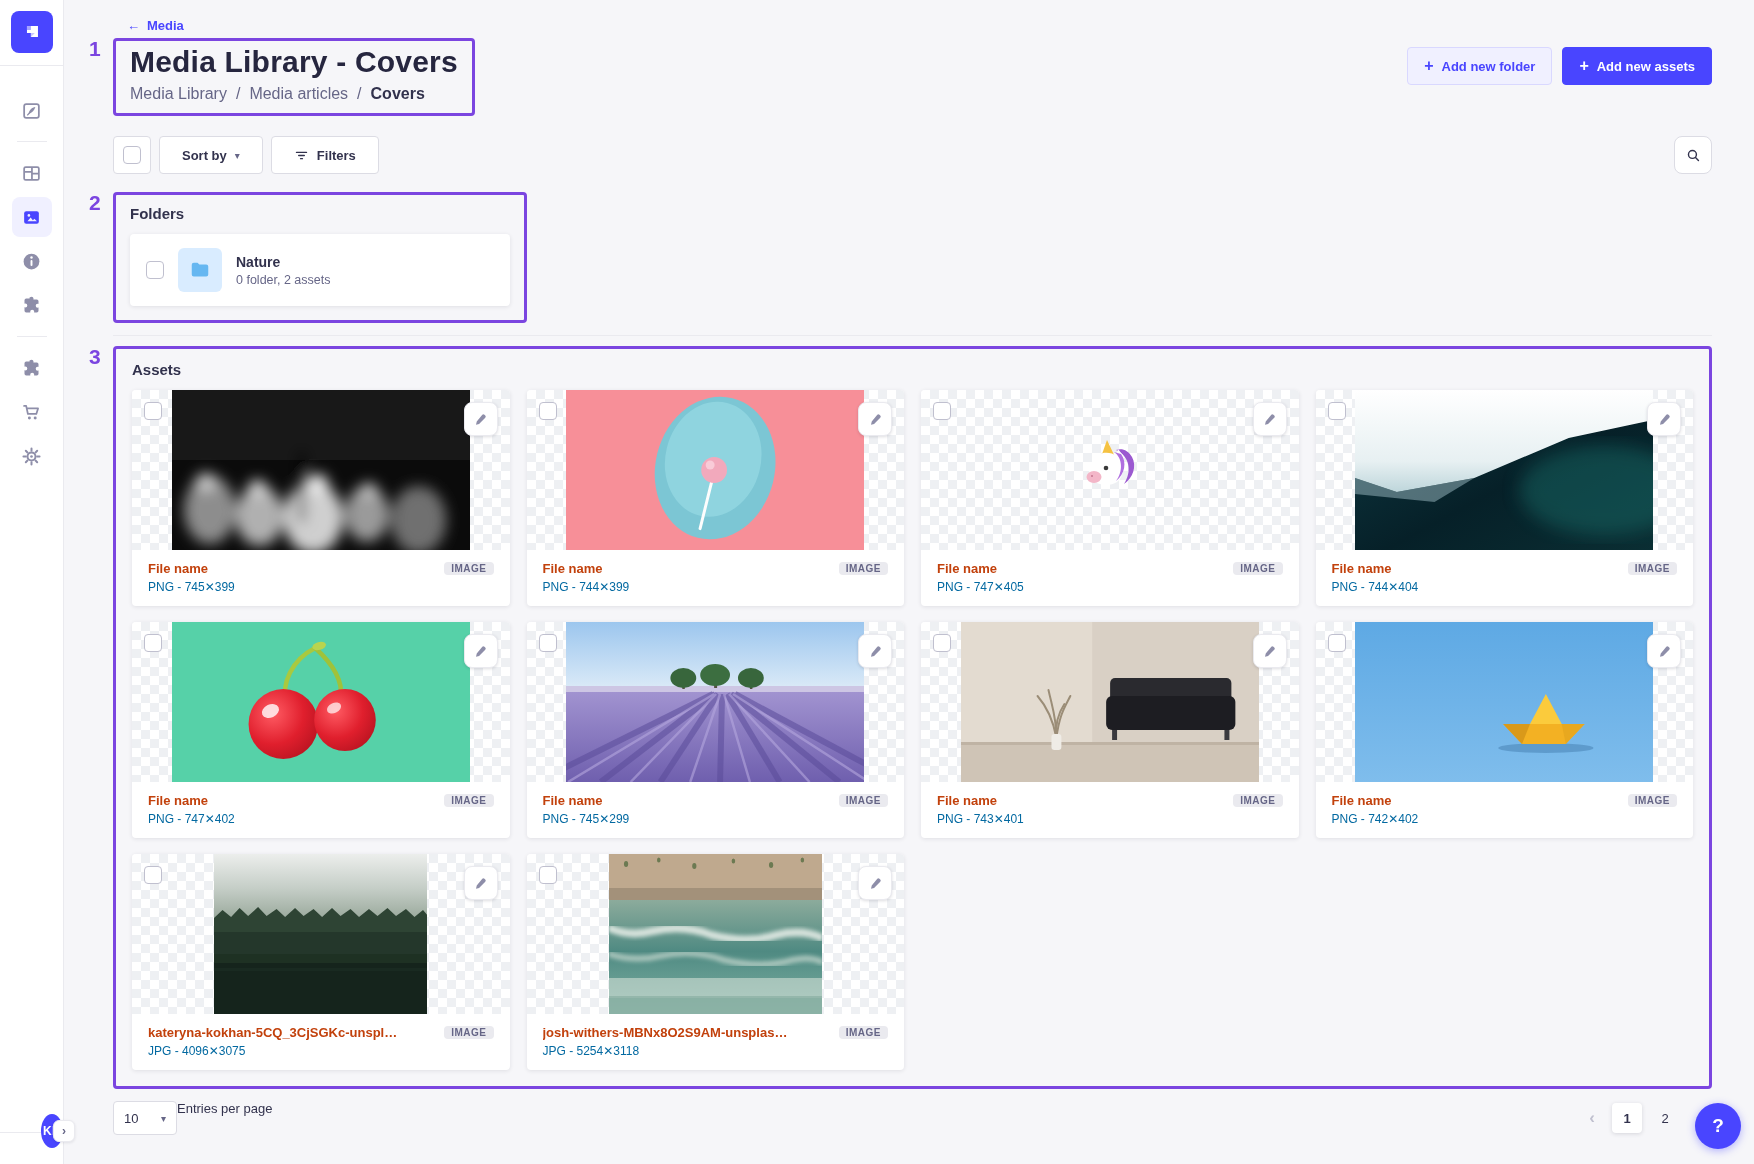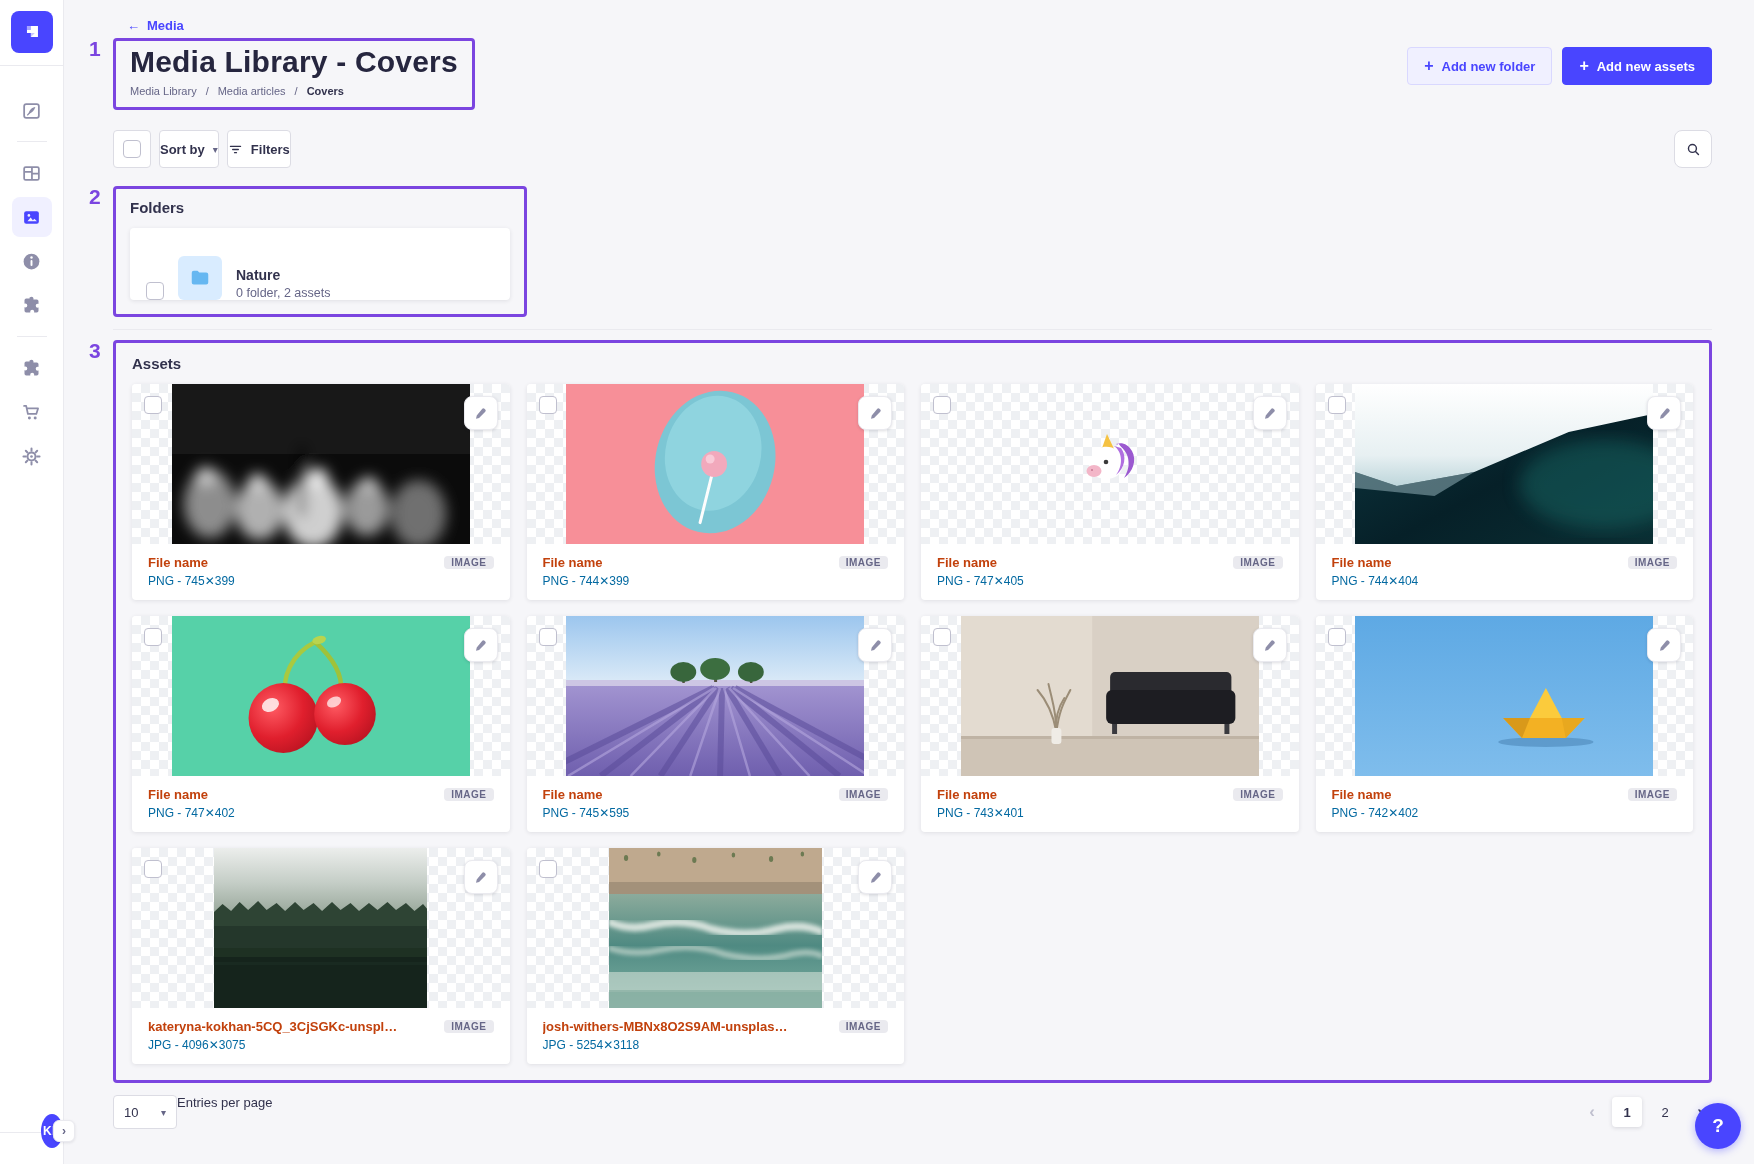--- a/index.html
+++ b/index.html
@@ -20,39 +20,39 @@
   .collapse-btn{position:absolute;left:53px;bottom:22px;width:22px;height:22px;background:#fff;border:1px solid #eaeaef;border-radius:6px;color:#666687;font-size:12px;font-weight:bold;display:flex;align-items:center;justify-content:center;z-index:6;box-shadow:0 1px 3px rgba(33,33,52,.1)}
 
   
   .main{position:absolute;left:64px;top:0;right:0;bottom:0;padding:16px 42px 0 49px}
   .back-link{display:inline-flex;align-items:center;gap:7px;color:#4945ff;font-size:13px;font-weight:bold;text-decoration:none;margin-left:14px}
   .header-row{display:flex;justify-content:space-between;align-items:flex-start;margin-top:4px}
   .ann-box{position:relative;border:3px solid #7b45e0;border-radius:4px}
   .ann-num{position:absolute;left:-27px;top:-4px;color:#7b45e0;font-size:21px;font-weight:bold}
   .title-box{padding:4px 14px 10px}
   .page-title{font-size:30px;font-weight:bold;color:#26263f;letter-spacing:.2px}
-  .breadcrumb{margin-top:6px;font-size:11px;color:#666687;display:flex;gap:9px;align-items:center}
+  .breadcrumb{margin-top:6px;font-size:16px;color:#666687;display:flex;gap:9px;align-items:center}
   .breadcrumb .crumb-current{color:#32324d;font-weight:bold}
   .header-actions{display:flex;gap:10px;margin-top:9px}
   .btn{height:38px;padding:0 16px;border-radius:4px;font-size:13px;font-weight:bold;display:inline-flex;align-items:center;gap:8px}
   .btn .plus{font-size:16px;font-weight:bold;line-height:1}
   .btn-secondary{background:#f0f0ff;border:1px solid #d9d8ff;color:#4945ff}
   .btn-primary{background:#4945ff;border:1px solid #4945ff;color:#fff}
 
   .controls-row{display:flex;align-items:center;gap:8px;margin-top:20px}
   .check-frame{width:38px;height:38px;background:#fff;border:1px solid #dcdce4;border-radius:4px;display:flex;align-items:center;justify-content:center}
   .checkbox{width:18px;height:18px;background:#fff;border:1px solid #c0c0cf;border-radius:4px;display:inline-block}
-  .ctl-btn{height:38px;background:#fff;border:1px solid #dcdce4;border-radius:4px;padding:0 0;font-size:13px;font-weight:bold;color:#32324d;display:inline-flex;align-items:center;gap:8px}
+  .ctl-btn{height:38px;background:#fff;border:1px solid #dcdce4;border-radius:4px;padding:0 22px;font-size:13px;font-weight:bold;color:#32324d;display:inline-flex;align-items:center;gap:8px}
   .caret{font-size:10px;color:#666687}
   .icon-btn{width:38px;height:38px;background:#fff;border:1px solid #dcdce4;border-radius:8px;display:flex;align-items:center;justify-content:center;margin-left:auto}
 
   .section-heading{font-size:15px;font-weight:bold;color:#32324d}
 
   .folders-box{margin-top:18px;padding:10px 14px 14px;width:fit-content;min-width:408px}
-  .folder-card{margin-top:12px;width:380px;height:72px;background:#fff;border-radius:4px;box-shadow:0 1px 4px rgba(33,33,52,.1);display:flex;align-items:flex-end;gap:14px;padding:0 16px}
+  .folder-card{margin-top:12px;width:380px;height:72px;background:#fff;border-radius:4px;box-shadow:0 1px 4px rgba(33,33,52,.1);display:flex;align-items:center;gap:14px;padding:0 16px}
   .folder-icon-tile{width:44px;height:44px;border-radius:6px;background:#d9ecff;display:flex;align-items:center;justify-content:center}
   .folder-name{font-size:14px;font-weight:bold;color:#32324d}
   .folder-meta{font-size:12.5px;color:#666687;margin-top:3px}
 
   .divider{border:none;border-top:1px solid #eaeaef;margin:12px 0 10px}
 
   .assets-box{padding:12px 16px 16px;margin-bottom:0}
   .assets-grid{margin-top:12px;display:grid;grid-template-columns:repeat(4,1fr);gap:16px 17px}
   .card{background:#fff;border-radius:4px;box-shadow:0 1px 4px rgba(33,33,52,.1)}
   .thumb{height:160px;position:relative;display:flex;align-items:center;justify-content:center;border-radius:4px 4px 0 0;overflow:hidden;
@@ -449,21 +449,21 @@
       <span class="checkbox"></span>
       <button class="edit-btn">
         <svg viewBox="0 0 24 24">
           <path fill="#8e8ea9" d="M14.9 4.4a2.4 2.4 0 0 1 3.4 0l1.3 1.3a2.4 2.4 0 0 1 0 3.4l-9.9 9.9-4.9 1.2 1.2-4.9z"></path>
         </svg>
       </button>
     </div>
     <div class="card-footer">
       <div>
         <div class="file-name">File name</div>
-        <div class="file-meta">PNG - 745✕595</div>
+        <div class="file-meta">PNG - 745✕299</div>
       </div>
       <span class="badge">IMAGE</span>
     </div>
   </div>
 
   <div class="card">
     <div class="thumb t-sofa-room">
             <svg class="photo" viewBox="0 0 300 160" preserveAspectRatio="none">
               <rect width="300" height="160" fill="#d9d0c5"></rect>
               <rect width="132" height="160" fill="#e3dbd0"></rect>

